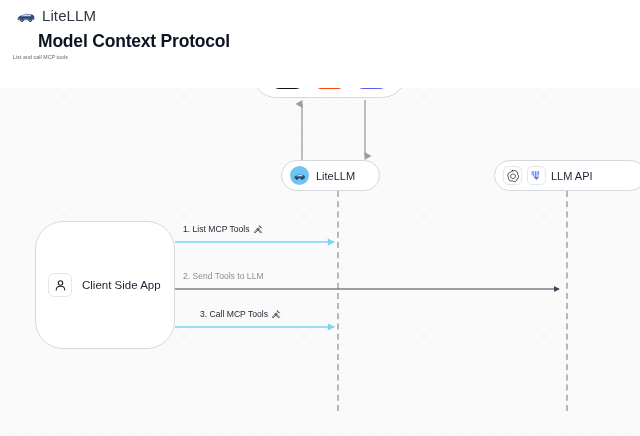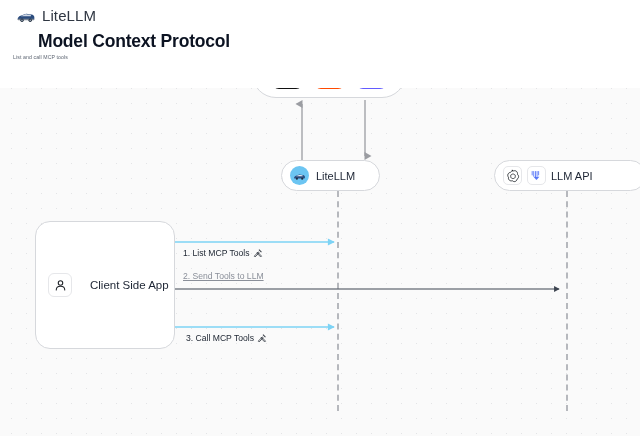--- a/index.html
+++ b/index.html
@@ -192,24 +192,24 @@
     justify-content: center;
     flex: none;
   }
 
   
   .client-node {
     left: 35px;
     top: 221px;
     width: 140px;
     height: 128px;
-    border-radius: 15px;
-    display: flex;
-    align-items: center;
-    gap: 18px;
+    border-radius: 28px;
+    display: flex;
+    align-items: center;
+    gap: 10px;
     padding-left: 12px;
   }
   .client-icon-tile {
     width: 24px;
     height: 24px;
     border-radius: 6px;
     background: #ffffff;
     border: 1px solid #e6e7ea;
     box-sizing: border-box;
     display: flex;
@@ -238,22 +238,22 @@
     z-index: 10;
   }
   .msg-label {
     position: absolute;
     font-size: 8.6px;
     white-space: nowrap;
     display: flex;
     align-items: center;
     gap: 3px;
   }
-  .label-blue { color: #222a36; margin-top: 24px; }
-  .label-gray { color: #8a8f99; text-decoration: underline; }
+  .label-blue { color: #222a36; }
+  .label-gray { color: #8a8f99; }
   .tool-emoji-box {
     display: inline-flex;
     align-items: center;
     justify-content: center;
     width: 10px;
     height: 10px;
   }
 
   .vert-arrow { position: absolute; z-index: 8; }
 </style>
@@ -391,21 +391,21 @@
     <defs>
       <marker id="arrowDark2" markerWidth="6" markerHeight="6" refX="4.6" refY="3" orient="auto">
         <path d="M0.5 0.6 L5.2 3 L0.5 5.4 Z" fill="#3d4450"></path>
       </marker>
     </defs>
     <line x1="1" y1="5" x2="385" y2="5" stroke="#3d4450" stroke-width="1.2" marker-end="url(#arrowDark2)"></line>
   </svg>
 </div>
 
 <div class="msg" style="left:174px; top:309px; width:170px;">
-  <div class="msg-label label-blue" style="left:12px; top:0px;">
+  <div class="msg-label label-blue" style="left:26px; top:0px;">
     <span>3. Call MCP Tools</span>
     <span class="tool-emoji-box">
       <svg width="10" height="10" viewBox="0 0 24 24">
         <path d="M3 19.5 L13 9.5 L15 11.5 L5 21.5 Z" fill="none" stroke="#30363f" stroke-width="1.9" stroke-linejoin="round"></path>
         <path d="M13.5 4.5 L19.5 10.5 L21 9 L15 3 Z" fill="#30363f"></path>
         <path d="M20.5 19.5 L11 10 L9 12 L18.5 21.5 Z" fill="none" stroke="#30363f" stroke-width="1.9" stroke-linejoin="round"></path>
       </svg>
     </span>
   </div>
   <svg style="position:absolute; left:0; top:13px;" width="170" height="10">

